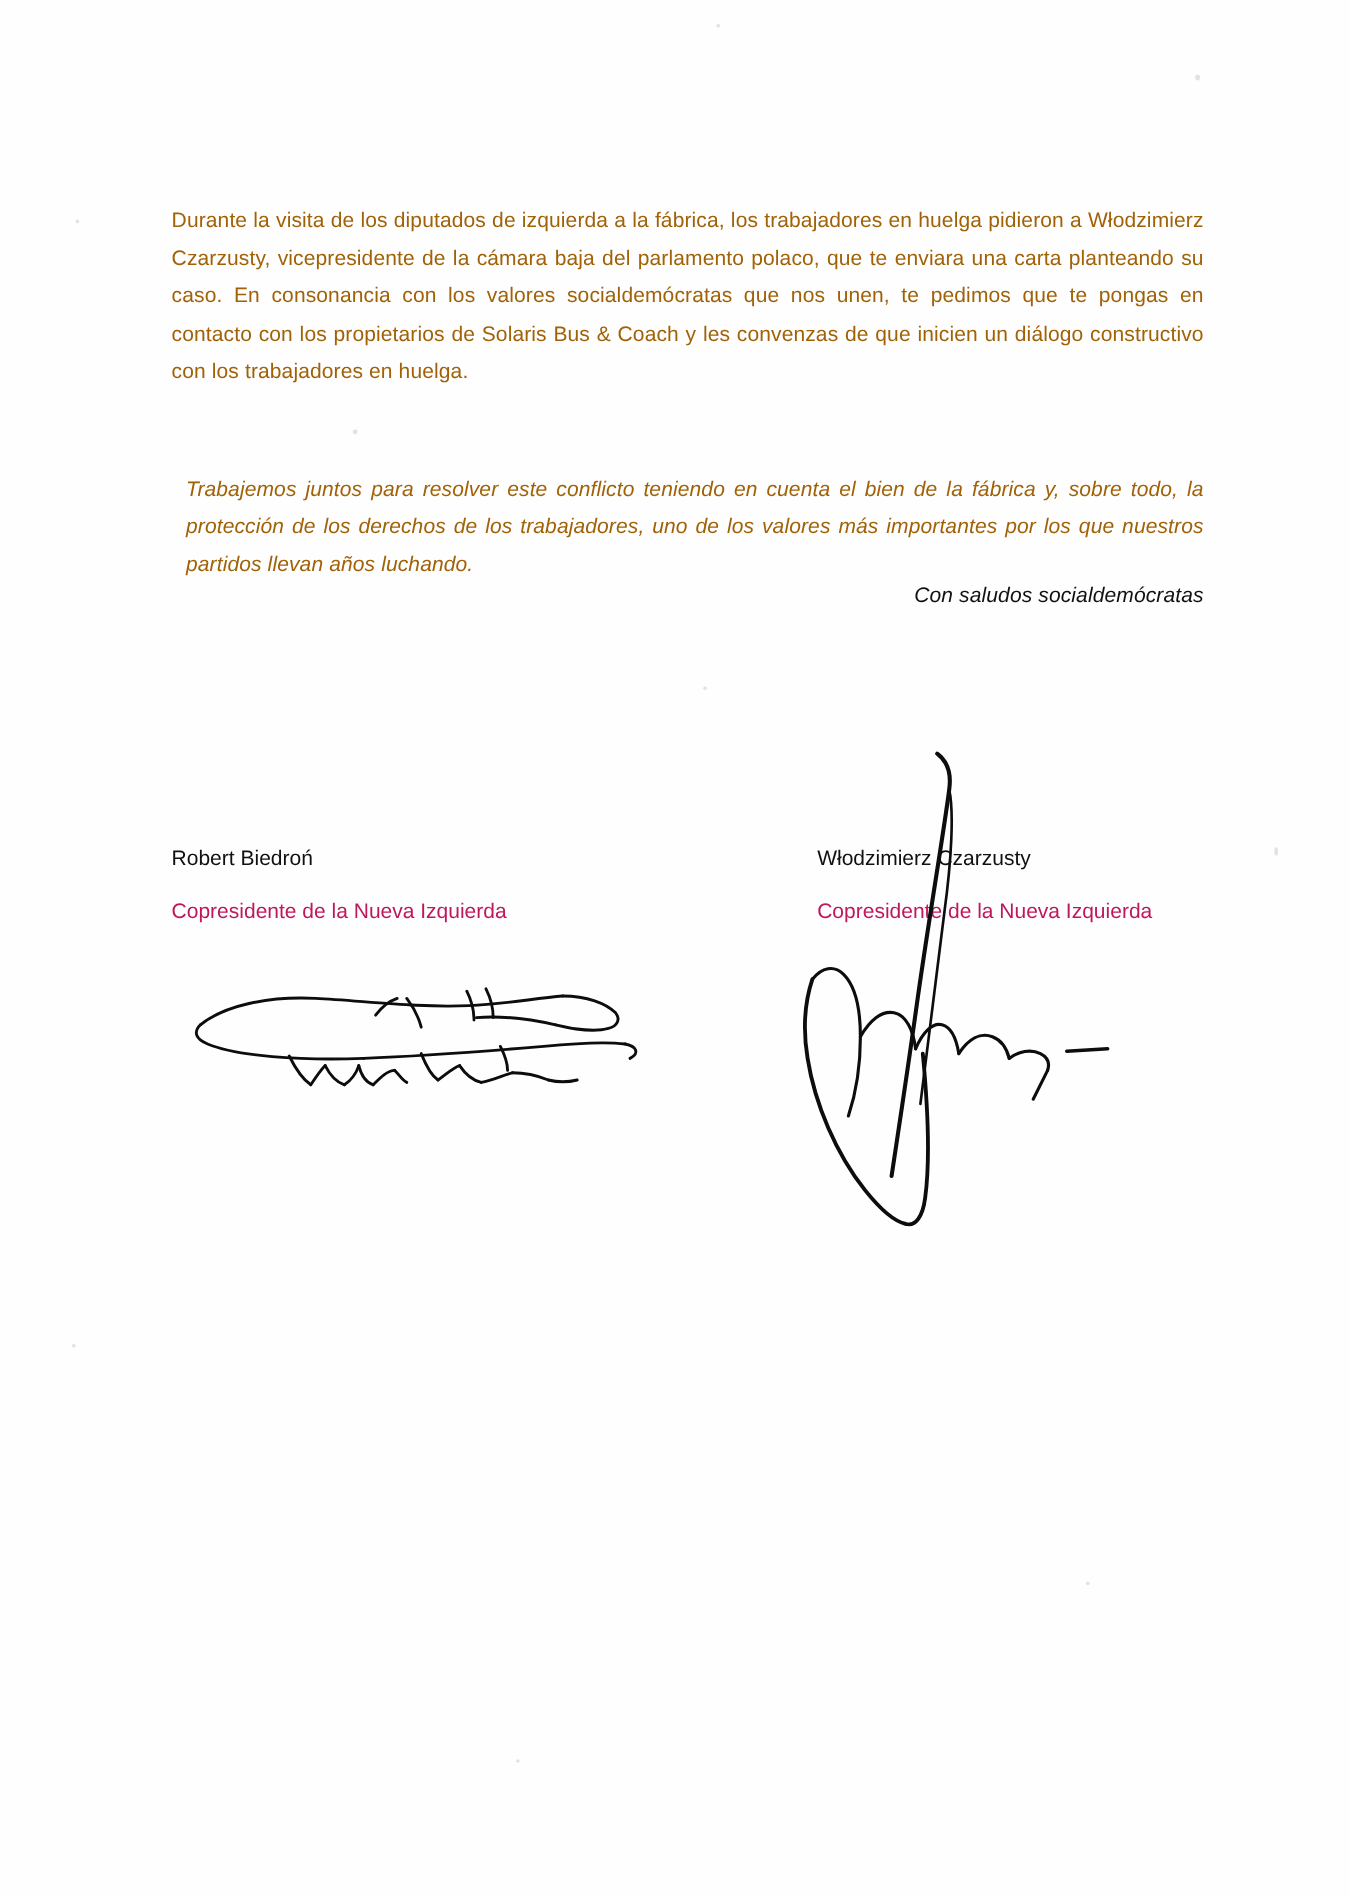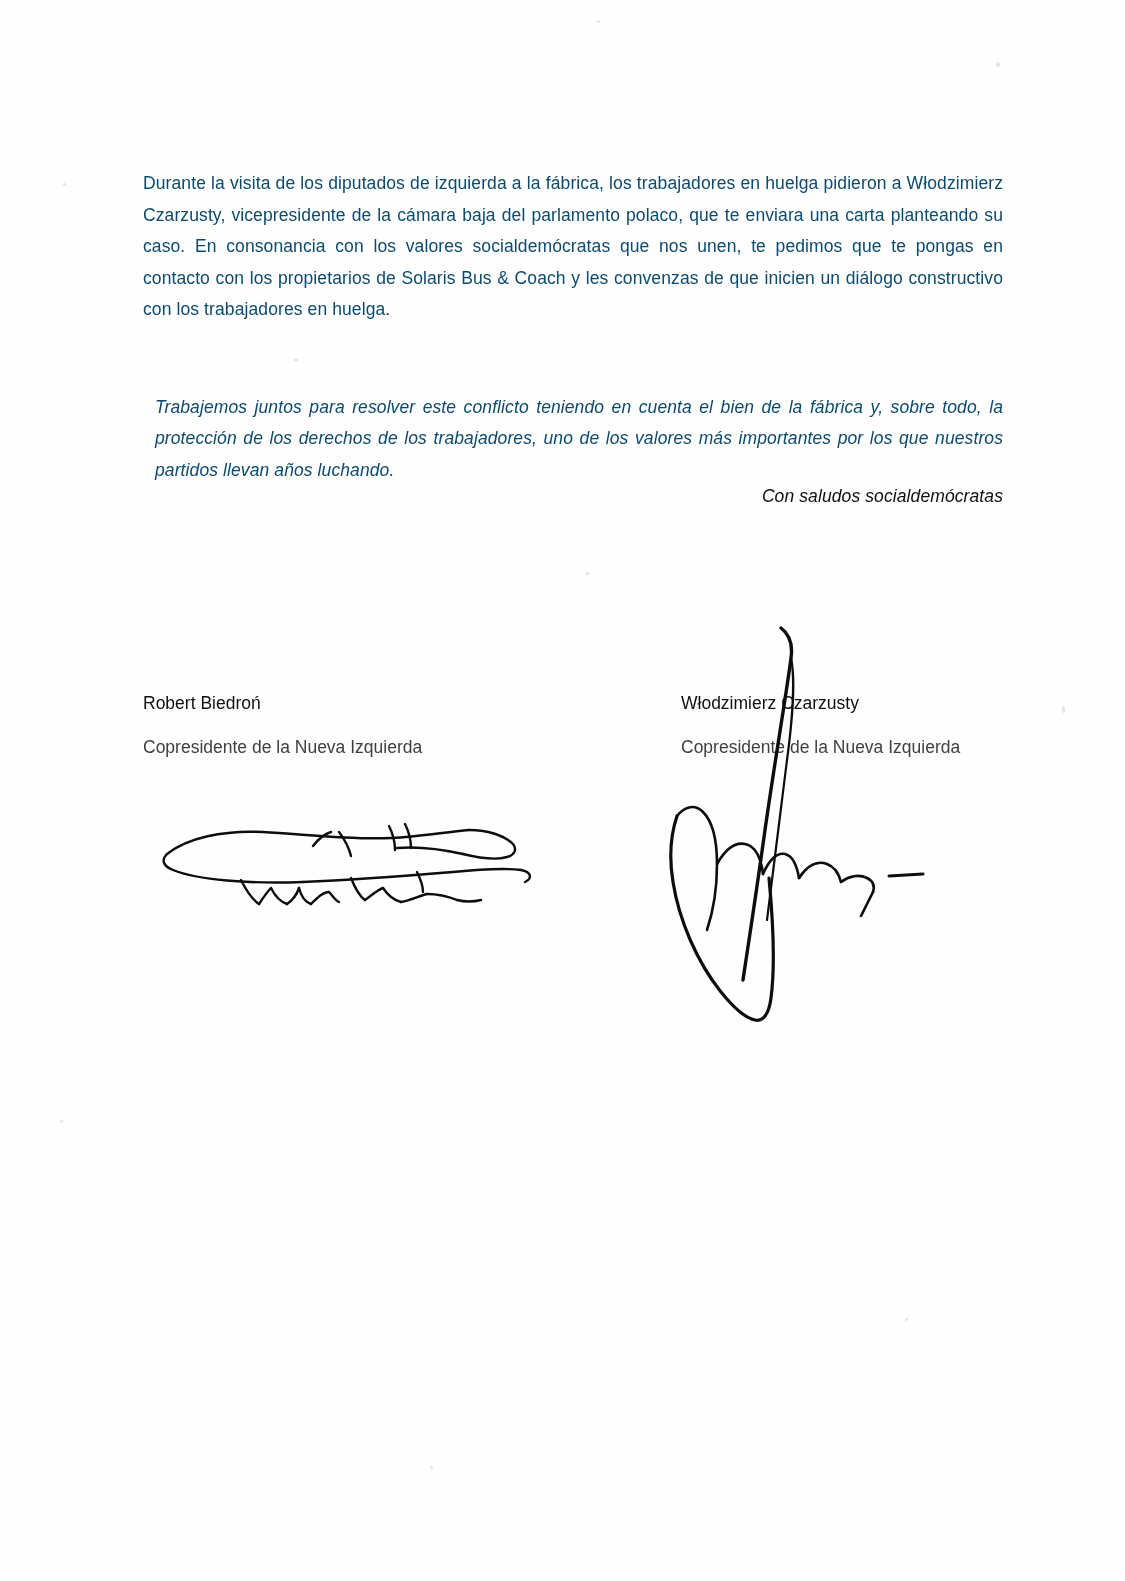--- a/index.html
+++ b/index.html
@@ -28,21 +28,21 @@
   .content {
     position: absolute;
     left: 143px;
     top: 168px;
     width: 860px;
   }
   .para {
     font-size: 17.5px;
     line-height: 31.5px;
     text-align: justify;
-    color: #0c4a6e;
+    color: #a16207;
     letter-spacing: 0.1px;
   }
   .para.first {
     margin: 0 0 0 0;
   }
   .para.second {
     margin: 66px 0 0 12px;
     font-style: italic;
   }
   .closing {
@@ -54,35 +54,35 @@
   }
   .signatures {
     position: absolute;
     left: 143px;
     top: 690px;
     width: 860px;
     height: 400px;
   }
   .sig-block {
     position: absolute;
-    top: 0;
+    top: 12px;
     width: 400px;
   }
   .sig-left { left: 0px; }
   .sig-right { left: 538px; }
   .sig-name {
     font-size: 17.5px;
     line-height: 26px;
     color: #101010;
   }
   .sig-role {
     font-size: 17.5px;
     line-height: 26px;
     margin-top: 18px;
-    color: #404040;
+    color: #be185d;
   }
   .sig-mark {
     position: absolute;
   }
   .mark-left {
     left: 10px;
     top: 118px;
   }
   .mark-right {
     left: 520px;

